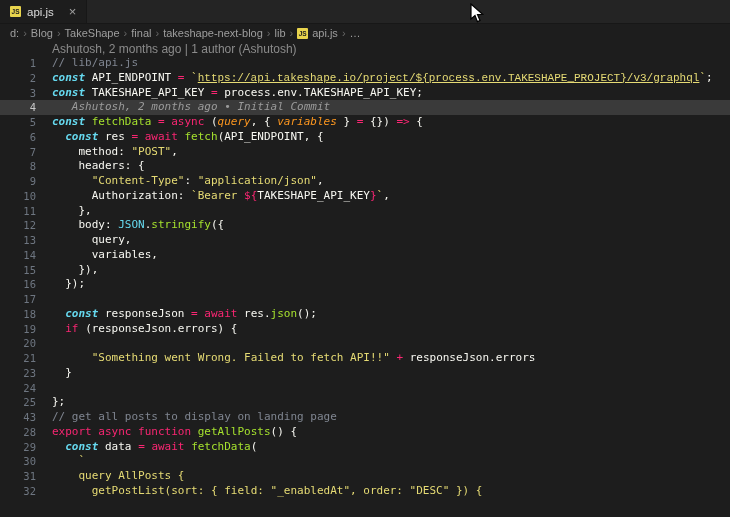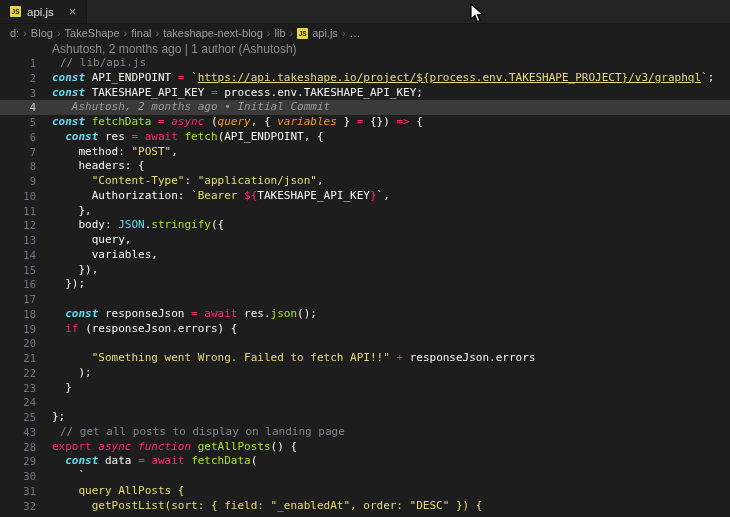--- a/index.html
+++ b/index.html
@@ -47,26 +47,26 @@
   .code-line{display:flex;height:14.75px;line-height:14.75px;white-space:pre;}
   .code-line.current{background:#3a3a3a;}
   .gutter{
     flex:0 0 36px;width:36px;text-align:right;margin-right:16px;
     color:#6e7681;font-size:10.5px;
   }
   .current .gutter{color:#c9c9c9;}
   .content{white-space:pre;}
 
   
-  .c-comment{color:#7f8590;margin-left:8px;}
+  .c-comment{color:#7f8590;}
   .c-kw{color:#f92672;}
-  .c-kwit{color:#f92672;font-style:italic;}
+  .c-kwit{color:#f92672;}
   .c-storage{color:#66d9ef;font-style:italic;font-weight:bold;}
   .c-str{color:#e6db74;}
-  .c-link{color:#e6db74;text-decoration:underline;}
+  .c-link{color:#e6db74;text-decoration:underline;font-family:Liberation Mono, monospace;}
   .c-fn{color:#a6e22e;}
   .c-param{color:#fd971f;font-style:italic;}
   .c-plain{color:#f8f8f2;}
   .c-support{color:#66d9ef;}
   .c-blame{color:#9a9a9a;font-style:italic;margin-top:44px;}
 
   .mouse-cursor{position:absolute;left:470px;top:3px;pointer-events:none;}
 </style>
 </head>
 <body>
@@ -133,21 +133,20 @@
         <div class="code-line"><span class="gutter">12</span><span class="content"><span class="c-plain">    body: </span><span class="c-support">JSON</span><span class="c-plain">.</span><span class="c-fn">stringify</span><span class="c-plain">({</span></span></div>
         <div class="code-line"><span class="gutter">13</span><span class="content"><span class="c-plain">      query,</span></span></div>
         <div class="code-line"><span class="gutter">14</span><span class="content"><span class="c-plain">      variables,</span></span></div>
         <div class="code-line"><span class="gutter">15</span><span class="content"><span class="c-plain">    }),</span></span></div>
         <div class="code-line"><span class="gutter">16</span><span class="content"><span class="c-plain">  });</span></span></div>
         <div class="code-line"><span class="gutter">17</span><span class="content"></span></div>
         <div class="code-line"><span class="gutter">18</span><span class="content"><span class="c-plain">  </span><span class="c-storage">const </span><span class="c-plain">responseJson </span><span class="c-kw">= </span><span class="c-kw">await </span><span class="c-plain">res.</span><span class="c-fn">json</span><span class="c-plain">();</span></span></div>
         <div class="code-line"><span class="gutter">19</span><span class="content"><span class="c-plain">  </span><span class="c-kw">if </span><span class="c-plain">(responseJson.errors) {</span></span></div>
         <div class="code-line"><span class="gutter">20</span></div>
         <div class="code-line"><span class="gutter">21</span><span class="content"><span class="c-plain">      </span><span class="c-str">"Something went Wrong. Failed to fetch API!!"</span><span class="c-plain"> </span><span class="c-kw">+</span><span class="c-plain"> responseJson.errors</span></span></div>
-        <div class="code-line"><span class="gutter">22</span><span class="content"><span class="c-plain">    );</span></span></div>
         <div class="code-line"><span class="gutter">23</span><span class="content"><span class="c-plain">  }</span></span></div>
         <div class="code-line"><span class="gutter">24</span></div>
         <div class="code-line"><span class="gutter">25</span><span class="content"><span class="c-plain">};</span></span></div>
         <div class="code-line"><span class="gutter">43</span><span class="content"><span class="c-comment">// get all posts to display on landing page</span></span></div>
         <div class="code-line"><span class="gutter">28</span><span class="content"><span class="c-kw">export </span><span class="c-kwit">async </span><span class="c-kwit">function </span><span class="c-fn">getAllPosts</span><span class="c-plain">() {</span></span></div>
         <div class="code-line"><span class="gutter">29</span><span class="content"><span class="c-plain">  </span><span class="c-storage">const </span><span class="c-plain">data </span><span class="c-kw">= </span><span class="c-kw">await </span><span class="c-fn">fetchData</span><span class="c-plain">(</span></span></div>
         <div class="code-line"><span class="gutter">30</span><span class="content"><span class="c-plain">    </span><span class="c-str">`</span></span></div>
         <div class="code-line"><span class="gutter">31</span><span class="content"><span class="c-str">    query AllPosts {</span></span></div>
         <div class="code-line"><span class="gutter">32</span><span class="content"><span class="c-str">      getPostList(sort: { field: "_enabledAt", order: "DESC" }) {</span></span></div>
       </div>

